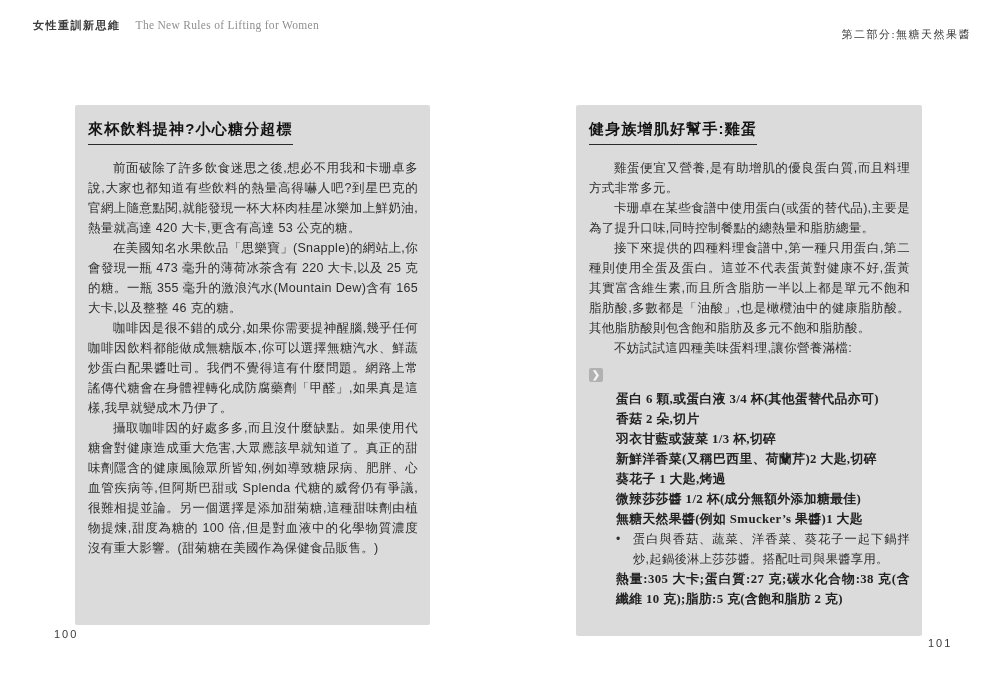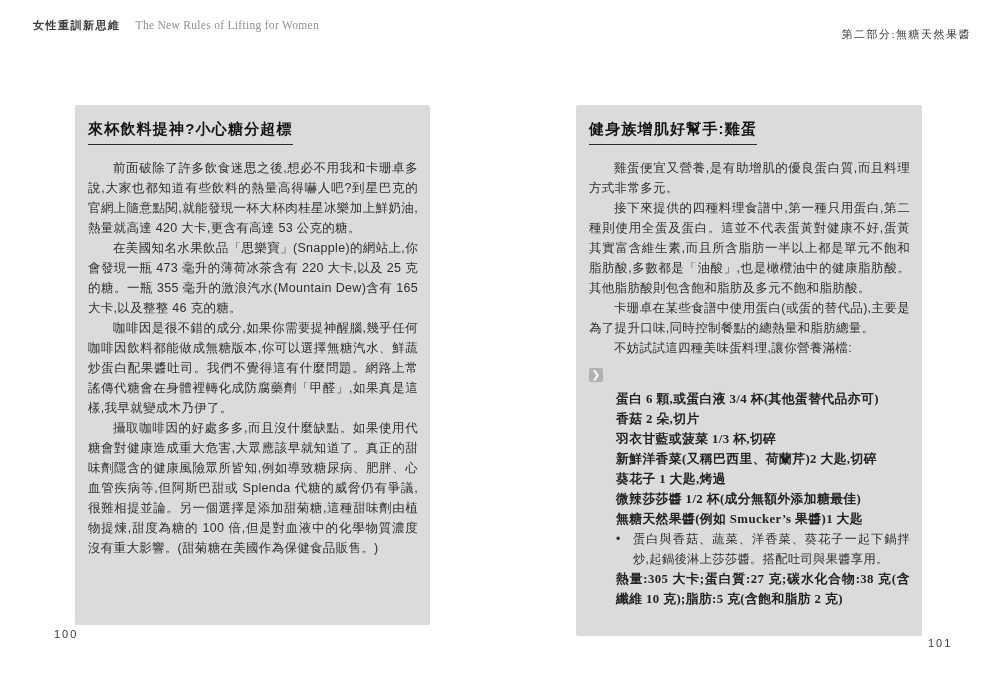--- a/index.html
+++ b/index.html
@@ -71,22 +71,22 @@
   <h2 class="panel-title">來杯飲料提神?小心糖分超標</h2>
   <p class="para">前面破除了許多飲食迷思之後,想必不用我和卡珊卓多說,大家也都知道有些飲料的熱量高得嚇人吧?到星巴克的官網上隨意點閱,就能發現一杯大杯肉桂星冰樂加上鮮奶油,熱量就高達 420 大卡,更含有高達 53 公克的糖。</p>
   <p class="para">在美國知名水果飲品「思樂寶」(Snapple)的網站上,你會發現一瓶 473 毫升的薄荷冰茶含有 220 大卡,以及 25 克的糖。一瓶 355 毫升的激浪汽水(Mountain Dew)含有 165 大卡,以及整整 46 克的糖。</p>
   <p class="para">咖啡因是很不錯的成分,如果你需要提神醒腦,幾乎任何咖啡因飲料都能做成無糖版本,你可以選擇無糖汽水、鮮蔬炒蛋白配果醬吐司。我們不覺得這有什麼問題。網路上常謠傳代糖會在身體裡轉化成防腐藥劑「甲醛」,如果真是這樣,我早就變成木乃伊了。</p>
   <p class="para">攝取咖啡因的好處多多,而且沒什麼缺點。如果使用代糖會對健康造成重大危害,大眾應該早就知道了。真正的甜味劑隱含的健康風險眾所皆知,例如導致糖尿病、肥胖、心血管疾病等,但阿斯巴甜或 Splenda 代糖的威脅仍有爭議,很難相提並論。另一個選擇是添加甜菊糖,這種甜味劑由植物提煉,甜度為糖的 100 倍,但是對血液中的化學物質濃度沒有重大影響。(甜菊糖在美國作為保健食品販售。)</p>
 </div>
 
 <div class="panel" id="right-panel">
   <h2 class="panel-title">健身族增肌好幫手:雞蛋</h2>
   <p class="para">雞蛋便宜又營養,是有助增肌的優良蛋白質,而且料理方式非常多元。</p>
+  <p class="para">卡珊卓在某些食譜中使用蛋白(或蛋的替代品),主要是為了提升口味,同時控制餐點的總熱量和脂肪總量。</p>
   <p class="para">接下來提供的四種料理食譜中,第一種只用蛋白,第二種則使用全蛋及蛋白。這並不代表蛋黃對健康不好,蛋黃其實富含維生素,而且所含脂肪一半以上都是單元不飽和脂肪酸,多數都是「油酸」,也是橄欖油中的健康脂肪酸。其他脂肪酸則包含飽和脂肪及多元不飽和脂肪酸。</p>
-  <p class="para">卡珊卓在某些食譜中使用蛋白(或蛋的替代品),主要是為了提升口味,同時控制餐點的總熱量和脂肪總量。</p>
   <p class="para">不妨試試這四種美味蛋料理,讓你營養滿檔:</p>
 
   <div class="recipe-head">
     <span class="recipe-icon">❯</span>
   </div>
 
   <div class="ingredients">
     <div>蛋白 6 顆,或蛋白液 3/4 杯(其他蛋替代品亦可)</div>
     <div>香菇 2 朵,切片</div>
     <div>羽衣甘藍或菠菜 1/3 杯,切碎</div>

